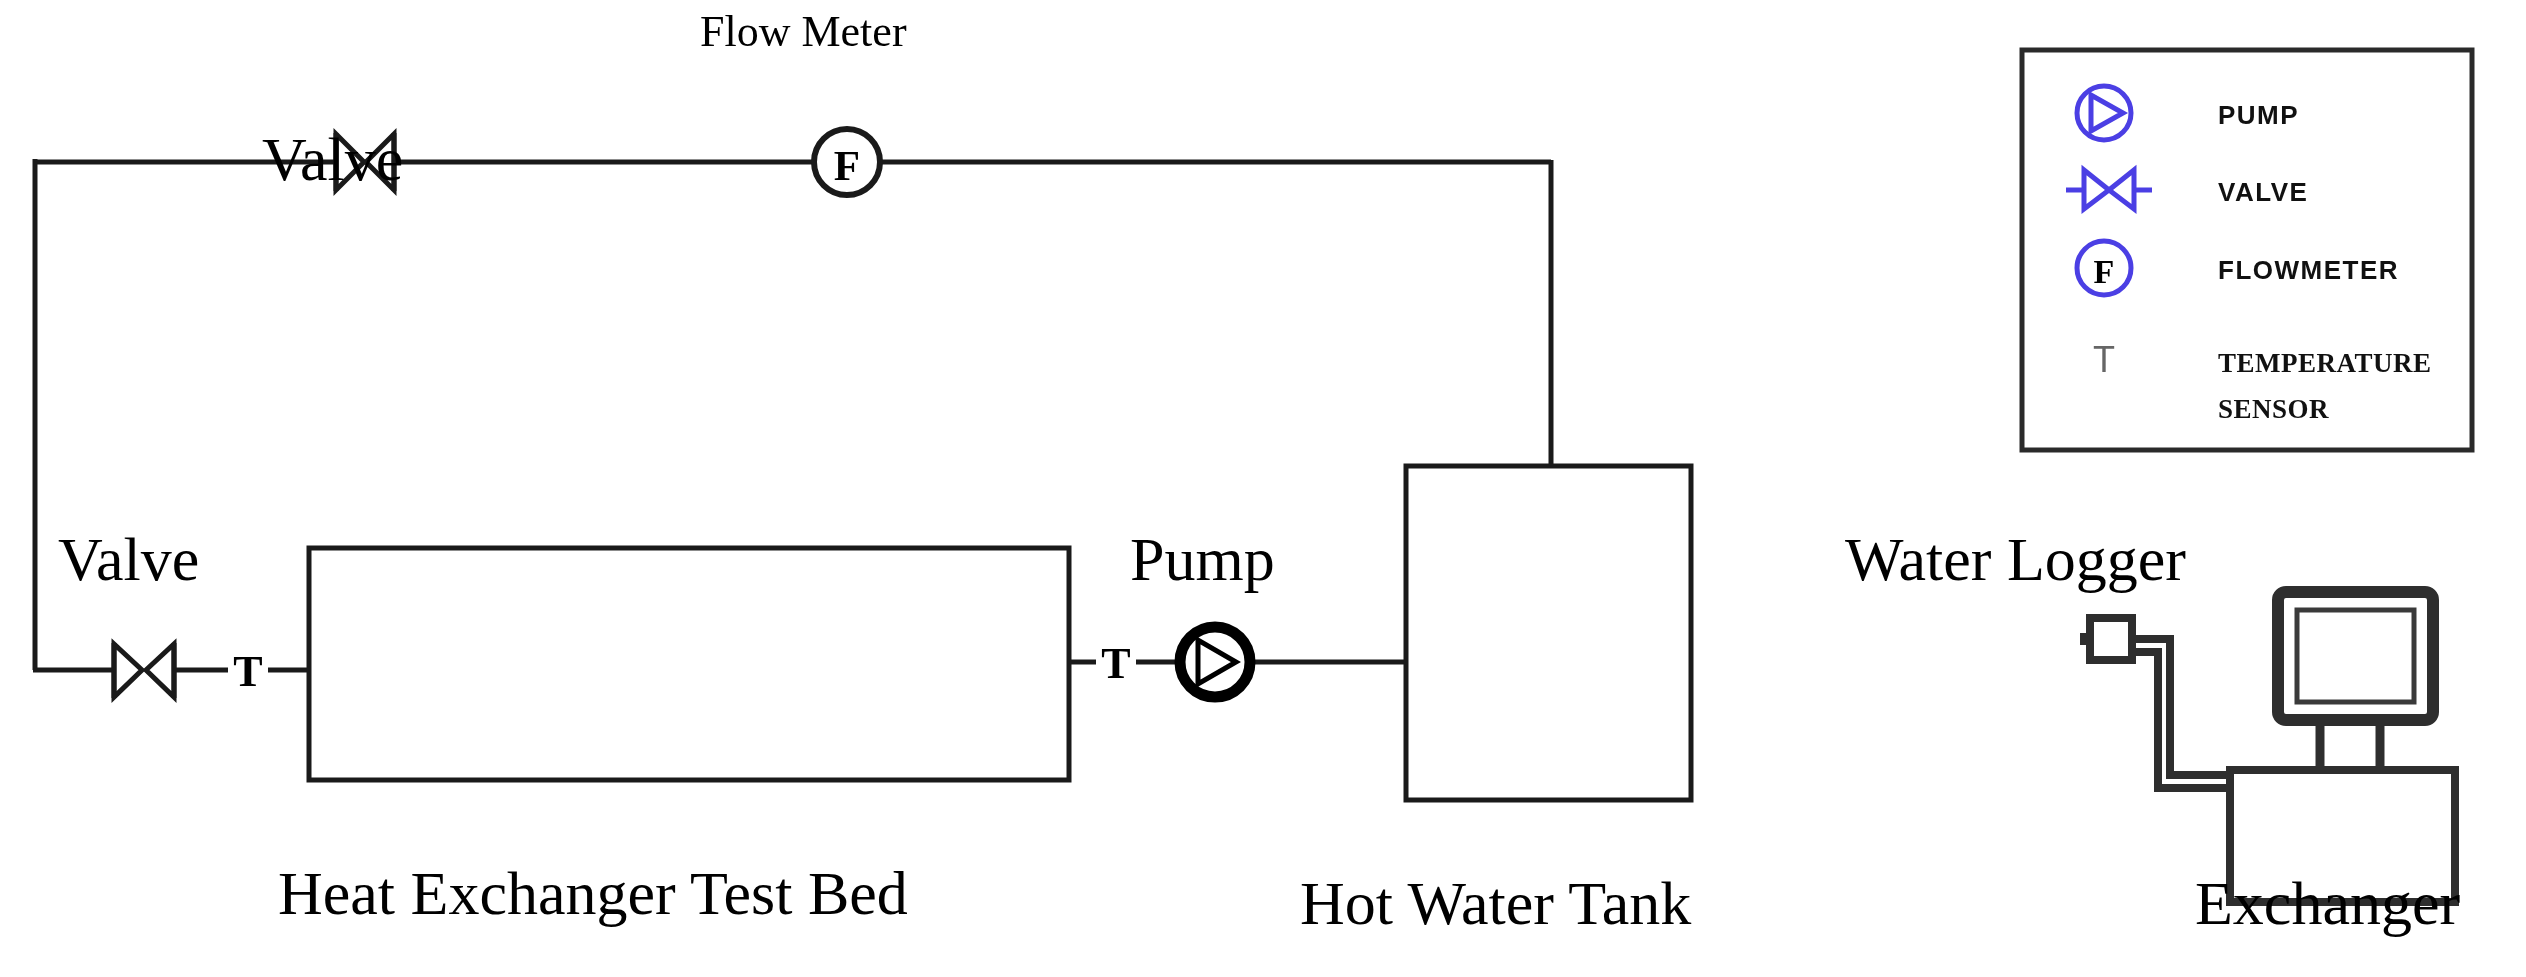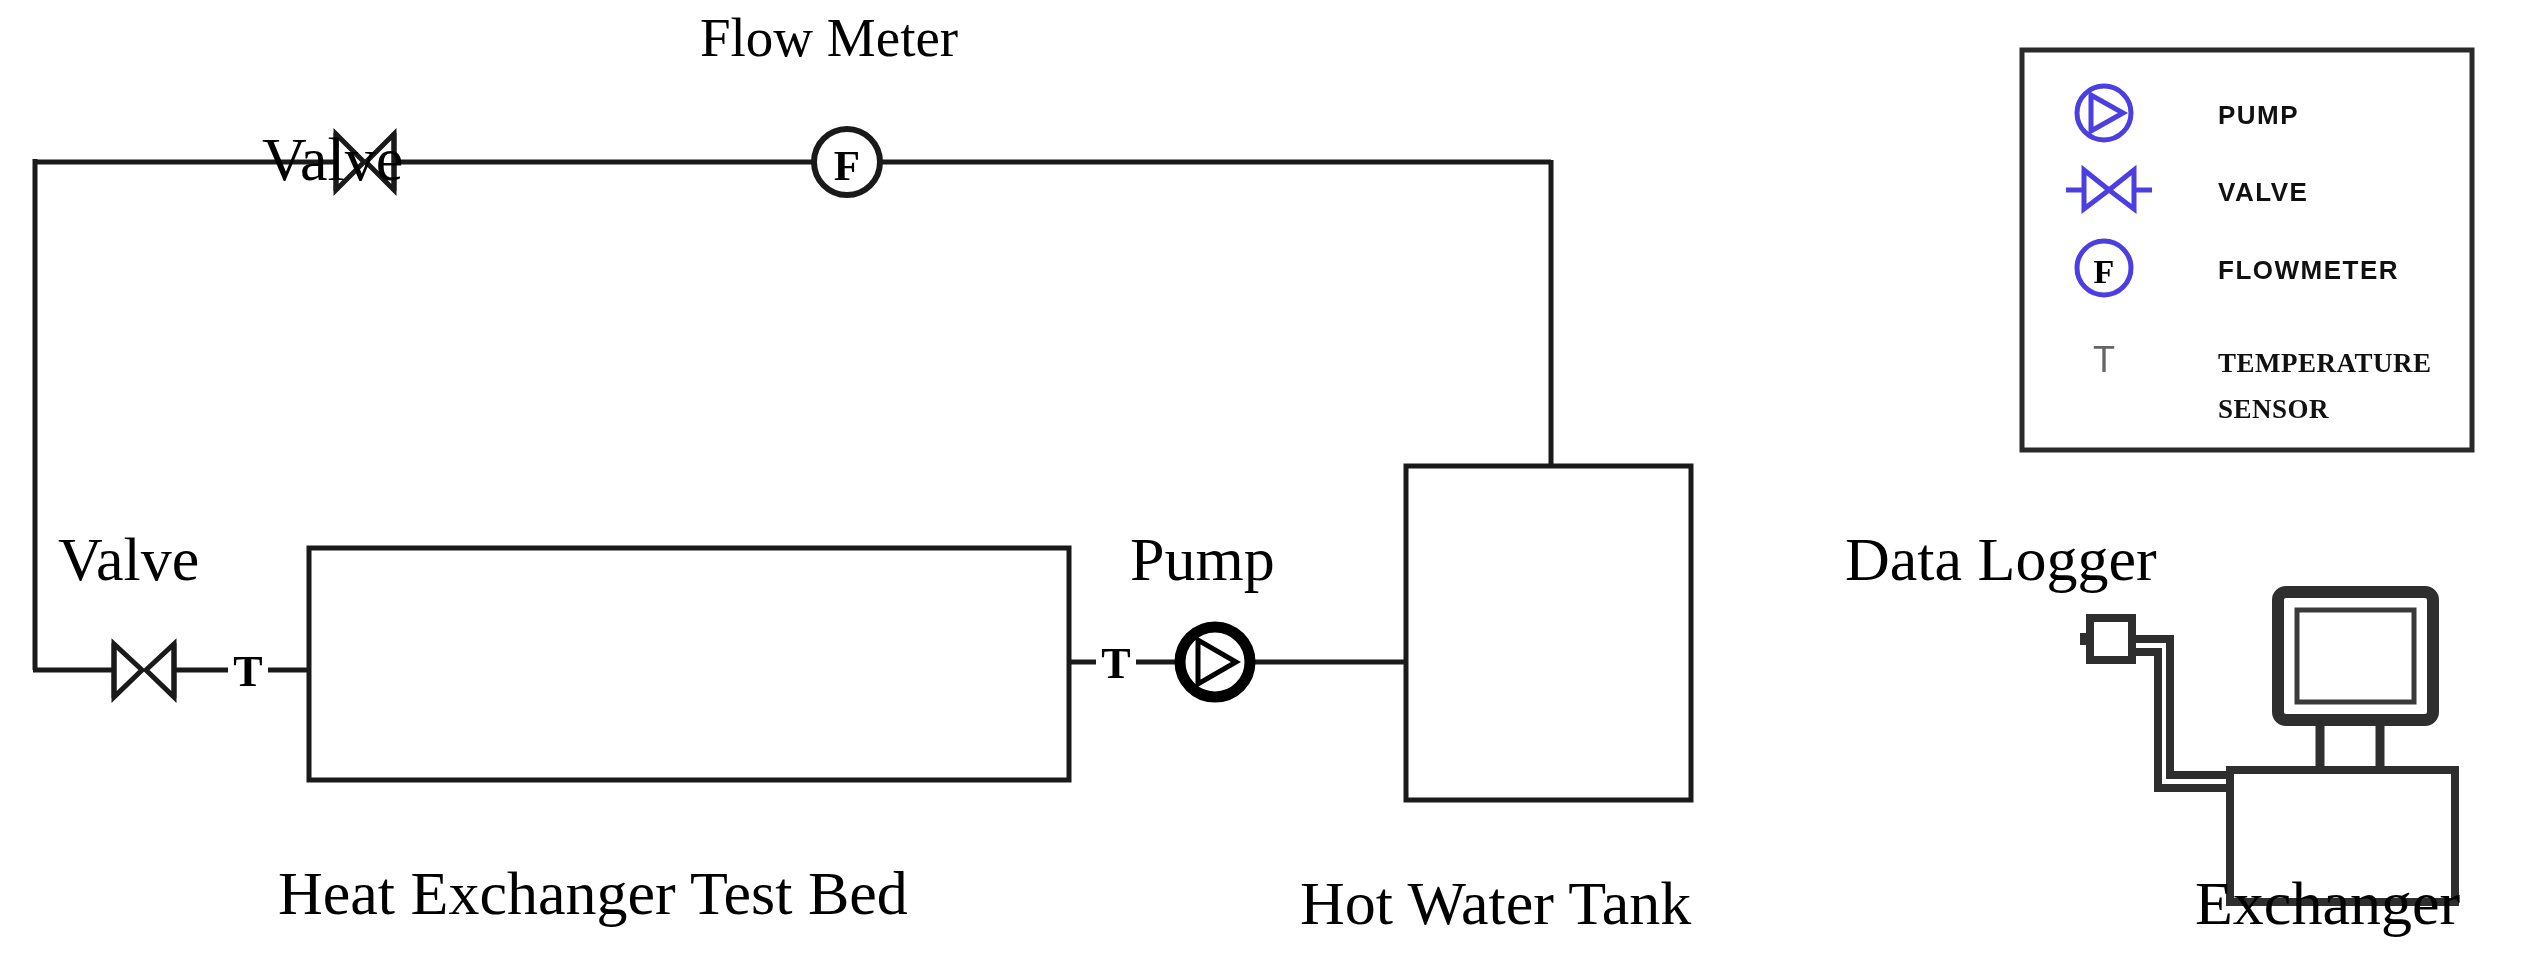--- a/index.html
+++ b/index.html
@@ -2,21 +2,21 @@
 <html><head>
 <meta charset="utf-8">
 <style>
   html,body{margin:0;padding:0;background:#ffffff;}
   body{width:2526px;height:977px;position:relative;overflow:hidden;
        font-family:"Liberation Serif","DejaVu Serif",serif;color:#000;}
   .stage{position:absolute;inset:0;}
   svg.diagram{position:absolute;left:0;top:0;width:2526px;height:977px;}
   .lbl{position:absolute;white-space:nowrap;line-height:1;color:#000;
        font-family:"Liberation Serif","DejaVu Serif",serif;}
-  #lbl-flow-meter{left:700px;top:10px;font-size:55px;}
+  #lbl-flow-meter{left:700px;top:10px;font-size:44px;}
   #lbl-valve-top{left:262px;top:128px;font-size:62px;}
   #lbl-valve-left{left:58px;top:528px;font-size:62px;}
   #lbl-pump{left:1130px;top:528px;font-size:62px;}
   #lbl-data-logger{left:1845px;top:528px;font-size:62px;}
   #lbl-heat-exchanger{left:278px;top:862px;font-size:62px;text-align:right;}
   #lbl-hot-water-tank{left:1300px;top:872px;font-size:62px;}
   #lbl-computer{left:2195px;top:872px;font-size:62px;}
   .legend-text{font-family:"Liberation Sans","DejaVu Sans",sans-serif;
                font-weight:bold;font-size:26px;letter-spacing:1.5px;
                fill:#111;}
@@ -140,21 +140,21 @@
   </svg>
 
   <div class="lbl" id="lbl-flow-meter">Flow Meter</div>
 
   <div class="lbl" id="lbl-valve-top">Valve</div>
 
   <div class="lbl" id="lbl-valve-left">Valve</div>
 
   <div class="lbl" id="lbl-pump">Pump</div>
 
-  <div class="lbl" id="lbl-data-logger">Data Logger</div>
+  <div class="lbl" id="lbl-data-logger">Water Logger</div>
 
   <div class="lbl" id="lbl-heat-exchanger">Heat Exchanger Test Bed</div>
 
   <div class="lbl" id="lbl-hot-water-tank">Hot Water Tank</div>
 
   <div class="lbl" id="lbl-computer">Exchanger</div>
 
 </div>
 
 </body></html>

